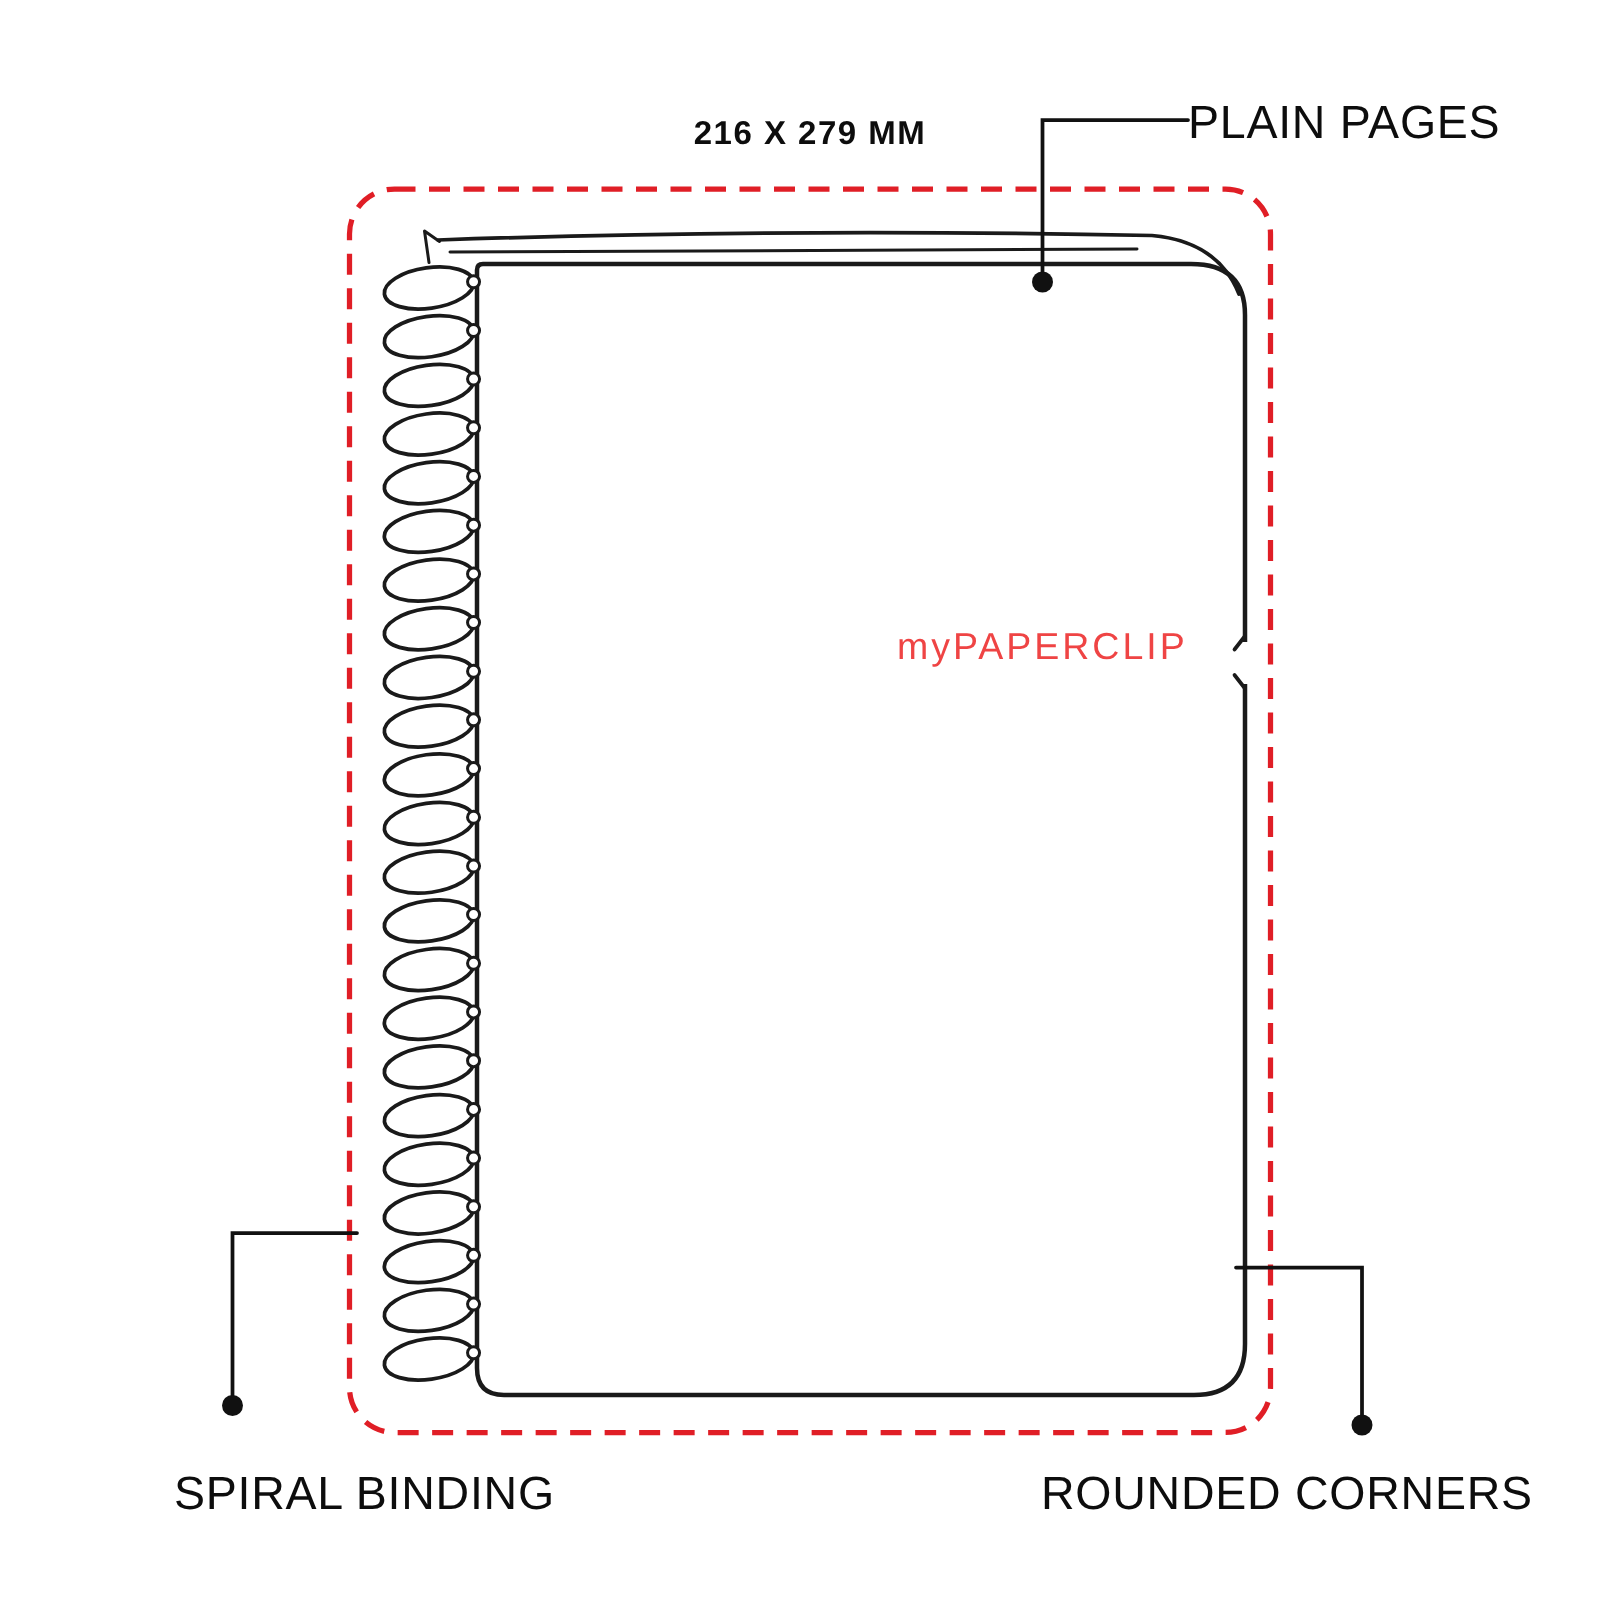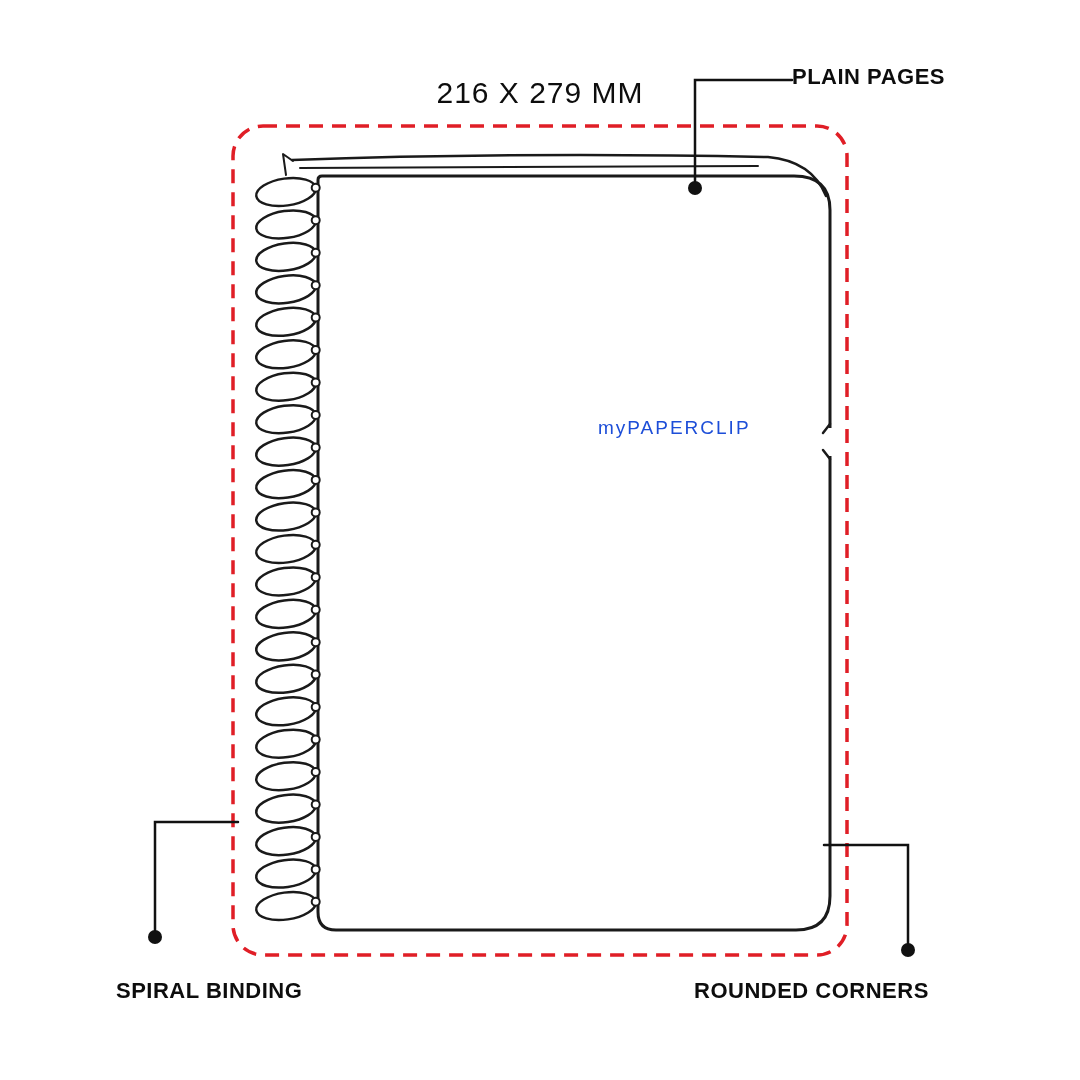--- a/index.html
+++ b/index.html
@@ -16,43 +16,43 @@
     overflow: hidden;
   }
   .canvas svg {
     position: absolute;
     left: 0;
     top: 0;
   }
   .label {
     position: absolute;
     color: #0d0d0d;
-    font-size: 22px;
+    font-size: 31px;
     letter-spacing: 0.5px;
     white-space: nowrap;
-    font-weight: 700;
+    font-weight: 400;
   }
   .label.dim {
     left: 540px;
     top: 76px;
     transform: translateX(-50%);
-    font-weight: 400;
-    font-size: 30px;
+    font-weight: 700;
+    font-size: 22px;
     letter-spacing: 1px;
   }
   .label.plain   { left: 792px; top: 64px; }
   .label.spiral  { left: 116px; top: 978px; }
   .label.corners { left: 694px; top: 978px; }
   .brand {
     position: absolute;
     left: 598px;
     top: 417px;
-    font-size: 19px;
+    font-size: 25px;
     letter-spacing: 2px;
-    color: #1d4ed8;
+    color: #ef4444;
     white-space: nowrap;
   }
 </style>
 </head>
 <body>
 
 <div class="canvas">
 
   <svg width="1080" height="1080" viewBox="0 0 1080 1080">
 

